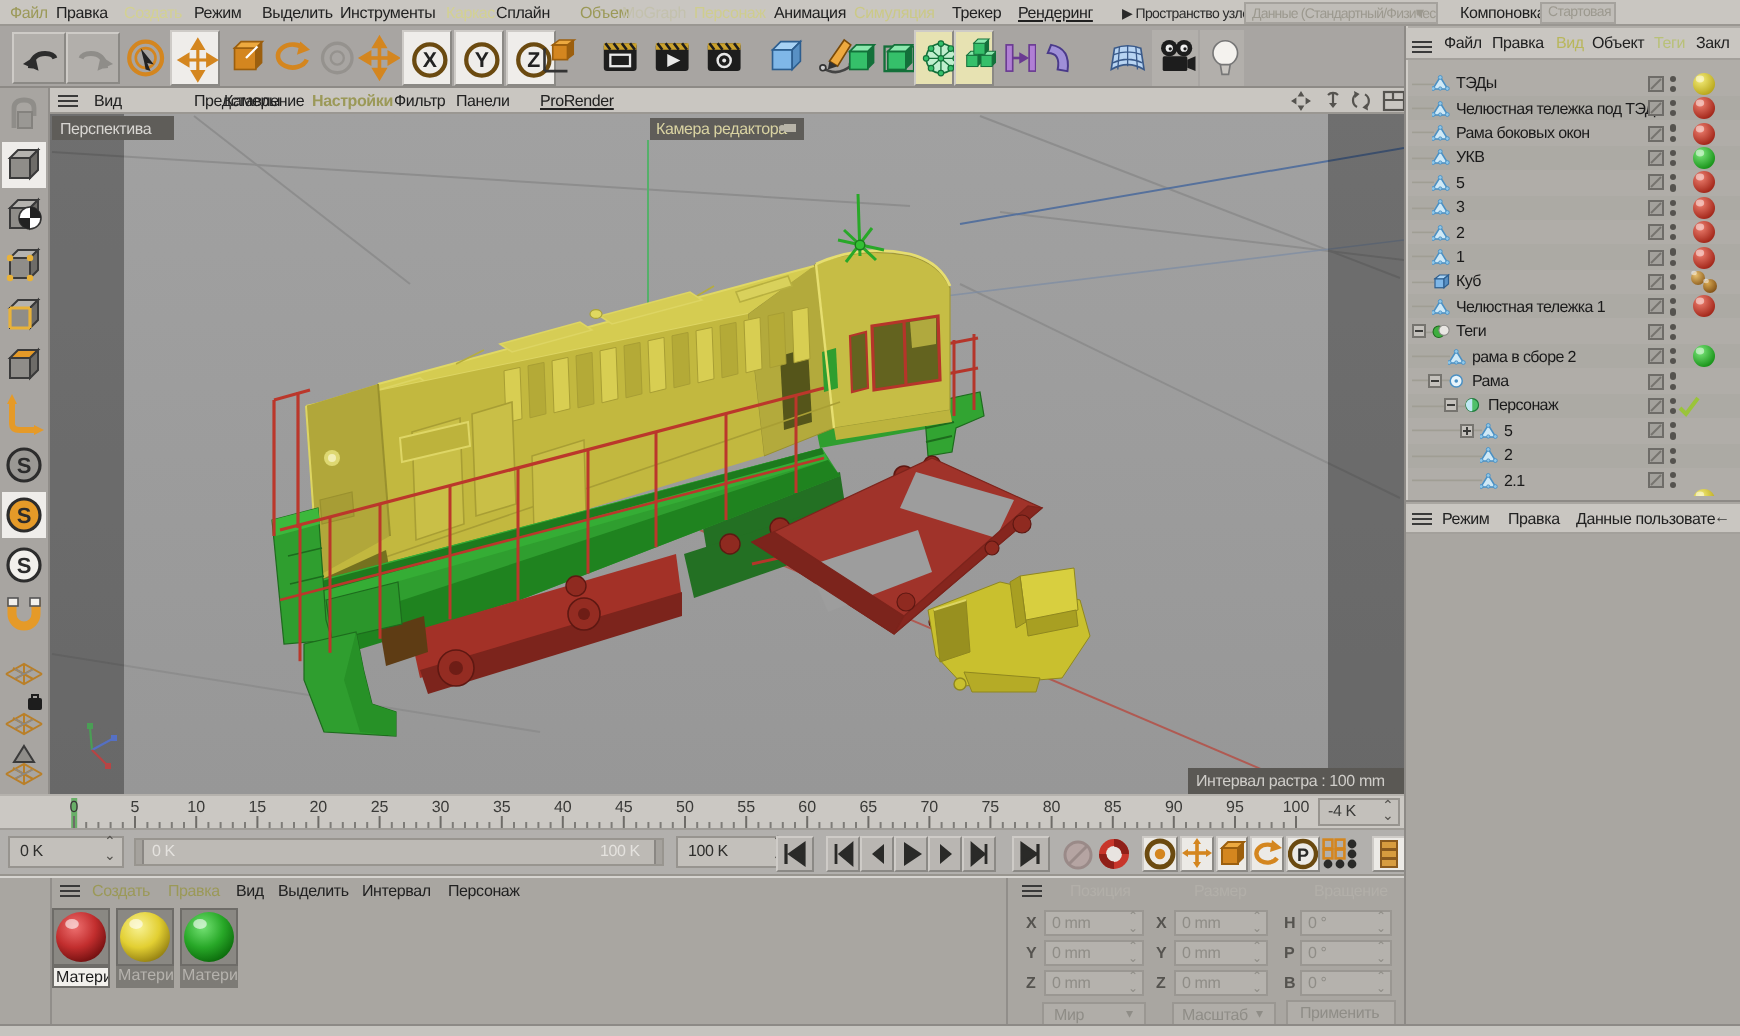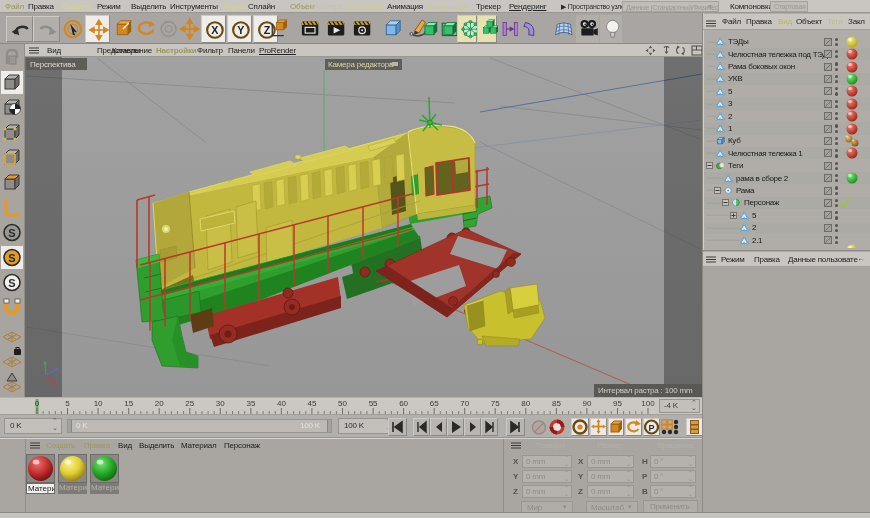--- a/index.html
+++ b/index.html
@@ -338,21 +338,21 @@
     <div class="ab" style="left:25px;top:44px;width:677px;height:13px;background:#c9c6c1;border-bottom:1px solid #9a9792;"></div>
     <svg class="ab" style="left:29px;top:47px;" width="10" height="7">
       <path d="M0 1 H10 M0 3.5 H10 M0 6 H10" stroke="#3a3a3a" stroke-width="1.1"></path>
     </svg>
     <div class="mi" style="left:47px;top:46px;color:#212121;">Вид</div>
     <div class="mi" style="left:64px;top:46px;color:#212121;margin-left:48px;">Камеры</div>
     <div class="mi" style="left:97px;top:46px;color:#212121;">Представление</div>
     <div class="mi" style="left:156px;top:46px;color:#9b9958;font-weight:bold;">Настройки</div>
     <div class="mi" style="left:197px;top:46px;color:#212121;">Фильтр</div>
     <div class="mi" style="left:228px;top:46px;color:#212121;">Панели</div>
-    <div class="mi" style="left:259px;top:46px;color:#212121;text-decoration:underline;">ProRender</div>
+    <div class="mi" style="left:270px;top:46px;color:#212121;text-decoration:underline;">ProRender</div>
     <svg class="ab" style="left:645px;top:45px;" width="60" height="11" viewBox="0 0 60 11">
       <g fill="#55534f">
         <path d="M5.5 0.5 L3.8 3.2 L7.2 3.2 Z M5.5 10.5 L3.8 7.8 L7.2 7.8 Z M0.5 5.5 L3.2 3.8 L3.2 7.2 Z M10.5 5.5 L7.8 3.8 L7.8 7.2 Z"></path>
       </g>
       <g stroke="#55534f" stroke-width="1.1" fill="none">
         <path d="M21.5 2 V8"></path>
         <path d="M19.5 6.5 L21.5 9 L23.5 6.5" fill="#55534f" stroke="none"></path>
         <path d="M19 2.5 A3.5 3.5 0 0 1 24 2.5"></path>
       </g>
       <g stroke="#55534f" stroke-width="1.1" fill="none">
@@ -761,21 +761,21 @@
     <div class="ab" style="left:0;top:438px;width:503px;height:74px;background:#a9a6a1;"></div>
     <div class="ab" style="left:25px;top:438px;width:1px;height:74px;background:#918e8a;"></div>
     <div class="ab" style="left:0;top:438px;width:503px;height:1px;background:#d6d4d0;"></div>
     <svg class="ab" style="left:30px;top:442px;" width="10" height="7">
       <path d="M0 1 H10 M0 3.5 H10 M0 6 H10" stroke="#3a3a3a" stroke-width="1.1"></path>
     </svg>
     <div class="mi" style="left:46px;top:441px;color:#9b9958;">Создать</div>
     <div class="mi" style="left:84px;top:441px;color:#9b9958;">Правка</div>
     <div class="mi" style="left:118px;top:441px;color:#212121;">Вид</div>
     <div class="mi" style="left:139px;top:441px;color:#212121;">Выделить</div>
-    <div class="mi" style="left:181px;top:441px;color:#212121;">Материал</div>
+    <div class="mi" style="left:181px;top:441px;color:#212121;">Интервал</div>
     <div class="mi" style="left:224px;top:441px;color:#212121;">Персонаж</div>
     <div class="ab" style="left:26px;top:454px;width:29px;height:29px;background:#8a8883;border:1px solid #6e6c68;"></div>
     <svg class="ab" style="left:27px;top:455px;" width="27" height="27">
       <defs>
         <radialGradient id="g26" cx="0.38" cy="0.3" r="0.75">
           <stop offset="0" stop-color="#ee7070"></stop>
           <stop offset="0.55" stop-color="#c22e2e"></stop>
           <stop offset="1" stop-color="#6e0e0e"></stop>
         </radialGradient>
       </defs>

